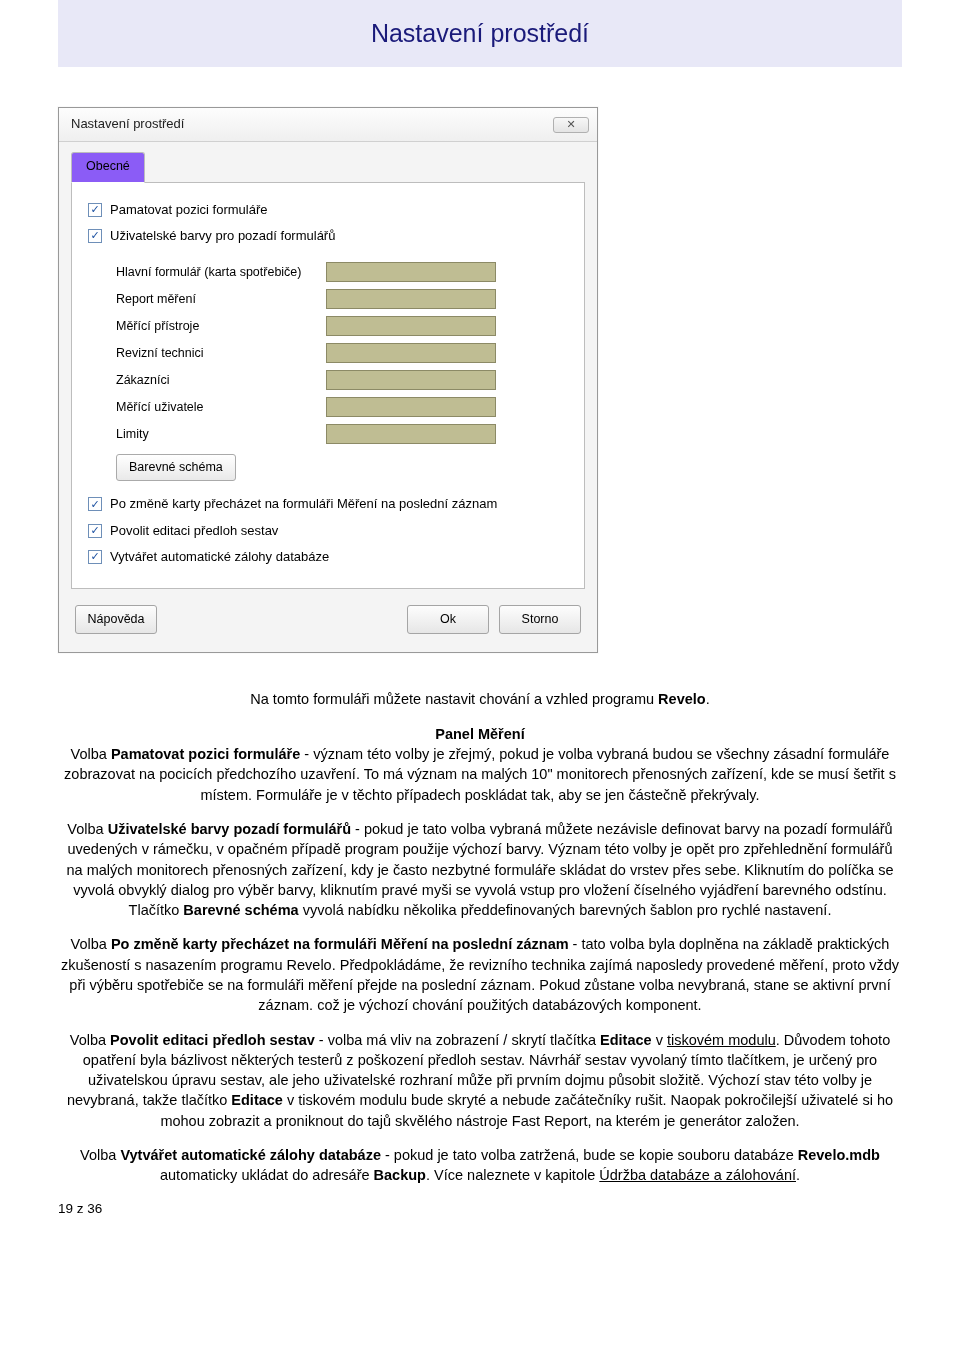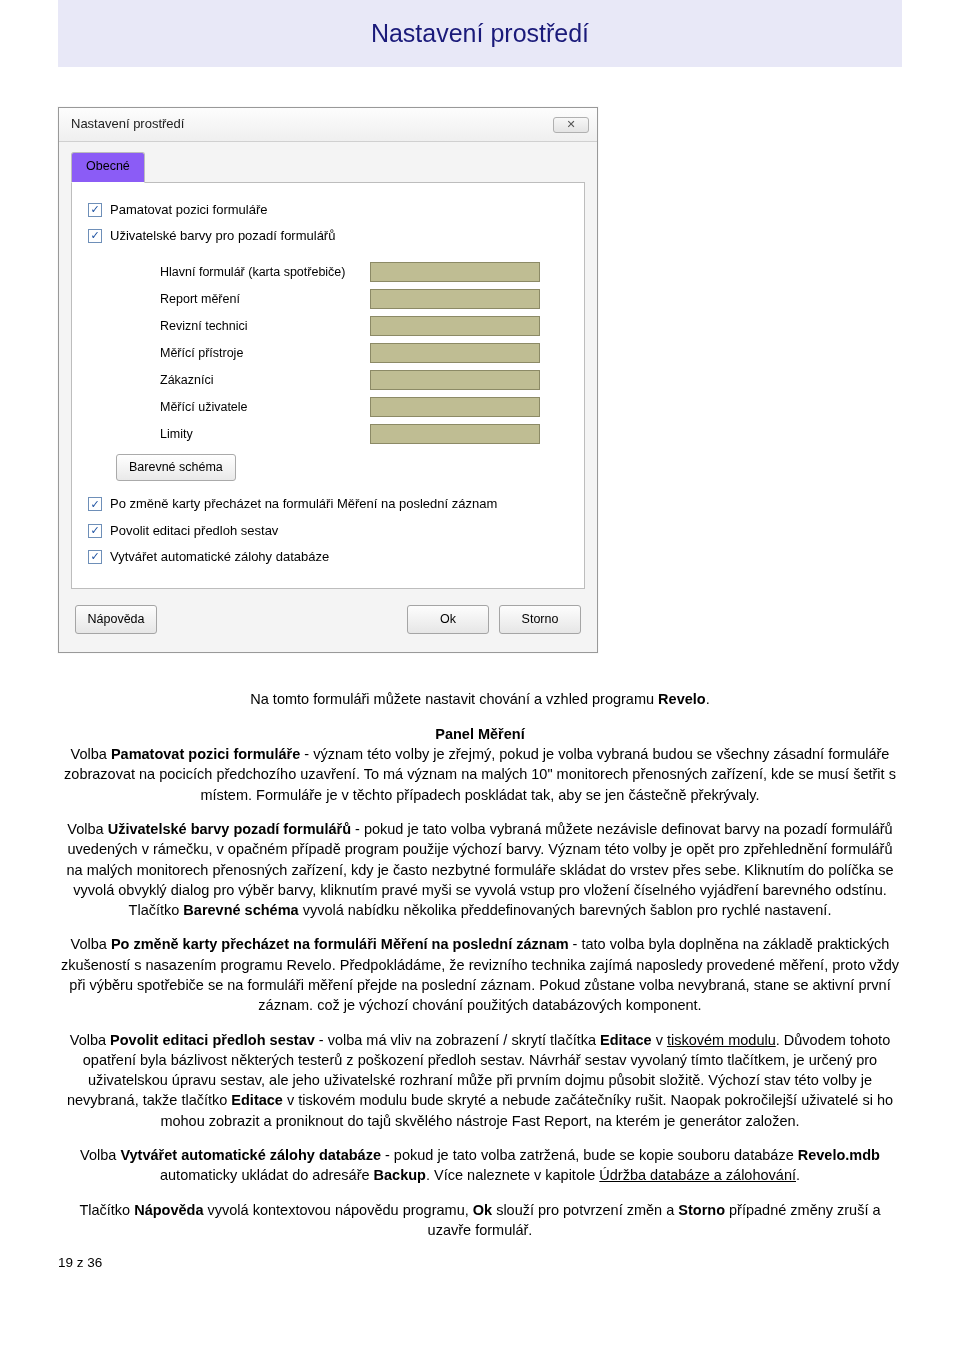--- a/index.html
+++ b/index.html
@@ -96,21 +96,20 @@
     font-size: 11px;
     color: #1a4fa0;
   }
   .color-group {
     padding: 10px 0 10px 28px;
   }
   .color-row {
     display: flex;
     align-items: center;
     height: 27px;
-    margin-left: 44px;
   }
   .color-label {
     width: 210px;
     font-size: 12.5px;
   }
   .swatch {
     width: 170px;
     height: 20px;
     background: #bfbd93;
     border: 1px solid #8c8a66;
@@ -180,25 +179,25 @@
         <div class="color-group">
           <div class="color-row">
             <span class="color-label">Hlavní formulář (karta spotřebiče)</span>
             <span class="swatch"></span>
           </div>
           <div class="color-row">
             <span class="color-label">Report měření</span>
             <span class="swatch"></span>
           </div>
           <div class="color-row">
+            <span class="color-label">Měřící přístroje</span>
+            <span class="swatch"></span>
+          </div>
+          <div class="color-row">
             <span class="color-label">Revizní technici</span>
-            <span class="swatch"></span>
-          </div>
-          <div class="color-row">
-            <span class="color-label">Měřící přístroje</span>
             <span class="swatch"></span>
           </div>
           <div class="color-row">
             <span class="color-label">Zákazníci</span>
             <span class="swatch"></span>
           </div>
           <div class="color-row">
             <span class="color-label">Měřící uživatele</span>
             <span class="swatch"></span>
           </div>
@@ -253,19 +252,16 @@
     </p>
 
     <p>
       <span>Volba </span><b>Povolit editaci předloh sestav</b><span> - volba má vliv na zobrazení / skrytí tlačítka </span><b>Editace</b><span> v </span><span class="u">tiskovém modulu</span><span>. Důvodem tohoto opatření byla bázlivost některých testerů z poškození předloh sestav. Návrhář sestav vyvolaný tímto tlačítkem, je určený pro uživatelskou úpravu sestav, ale jeho uživatelské rozhraní může při prvním dojmu působit složitě. Výchozí stav této volby je nevybraná, takže tlačítko </span><b>Editace</b><span> v tiskovém modulu bude skryté a nebude začátečníky rušit. Naopak pokročilejší uživatelé si ho mohou zobrazit a proniknout do tajů skvělého nástroje Fast Report, na kterém je generátor založen.</span>
     </p>
 
     <p>
       <span>Volba </span><b>Vytvářet automatické zálohy databáze</b><span> - pokud je tato volba zatržená, bude se kopie souboru databáze </span><b>Revelo.mdb</b><span> automaticky ukládat do adresáře </span><b>Backup</b><span>. Více naleznete v kapitole </span><span class="u">Údržba databáze a zálohování</span><span>.</span>
     </p>
 
-    <p>
-      <span>Tlačítko </span><b>Nápověda</b><span> vyvolá kontextovou nápovědu programu, </span><b>Ok</b><span> slouží pro potvrzení změn a </span><b>Storno</b><span> případné změny zruší a uzavře formulář.</span>
-    </p>
   </div>
 
   <div class="footer">19 z 36</div>
 </div>
 
 </body></html>

